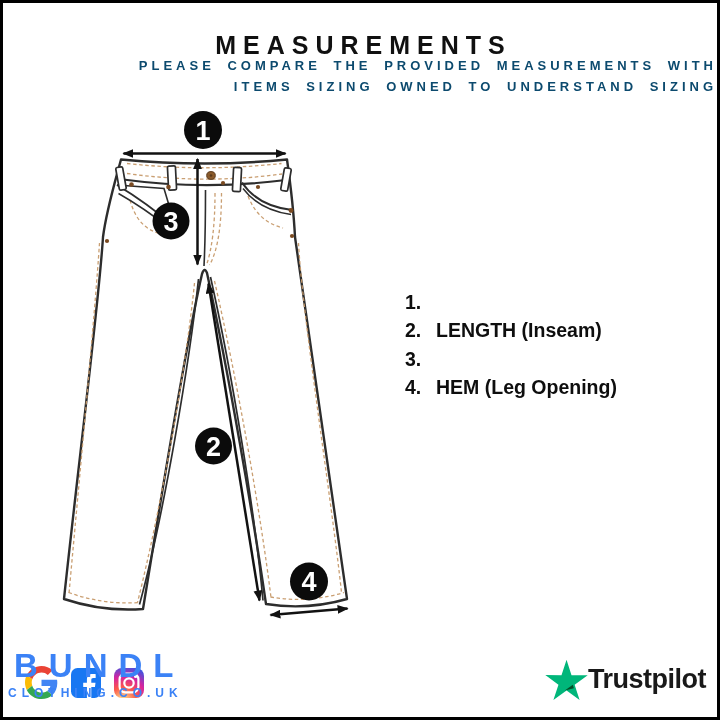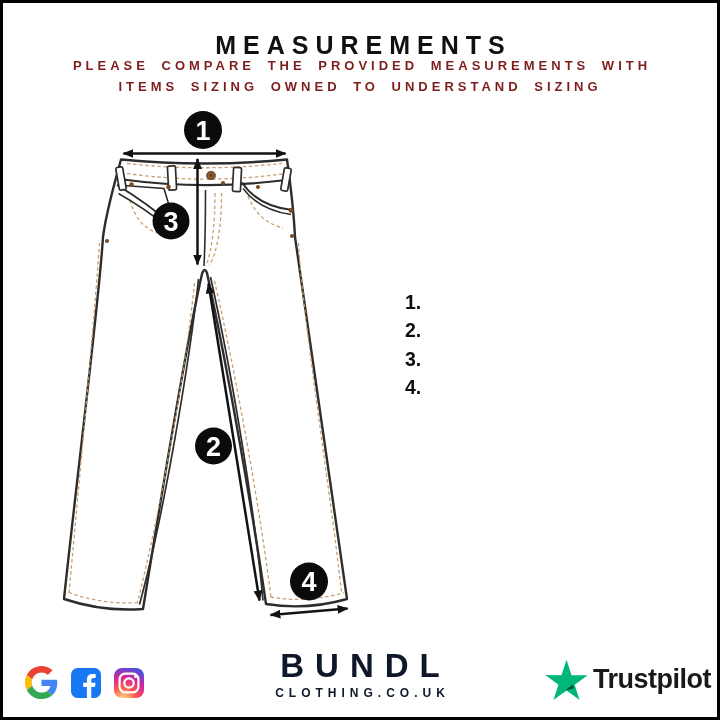--- a/index.html
+++ b/index.html
@@ -7,39 +7,39 @@
     position:relative;width:720px;height:720px;box-sizing:border-box;
     border:3px solid #000;background:#fff;overflow:hidden;
     font-family:"Liberation Sans",sans-serif;color:#111;
   }
   
   .title{
     position:absolute;top:13px;left:0;right:0;margin:15px;text-align:center;
     font-size:25px;font-weight:700;letter-spacing:7px;text-indent:7px;color:#101010;
   }
   .subtitle{
-    position:absolute;top:52px;left:0;right:0;margin:0;text-align:center;
+    position:absolute;top:52px;left:0;right:0;margin:0;text-align:right;
     font-size:13px;font-weight:700;letter-spacing:4px;text-indent:4px;
-    word-spacing:5px;line-height:21px;color:#7f1d1d;
+    word-spacing:5px;line-height:21px;color:#0c4a6e;
   }
   
   .diagram-svg{position:absolute;left:0;top:0;width:720px;height:720px;}
   
   .legend{
     position:absolute;left:402px;top:288px;margin:0;padding:0;list-style:none;
     font-size:19.5px;font-weight:700;color:#0e0e0e;
   }
   .legend li{display:flex;align-items:flex-start;height:28.4px;}
   .legend .num{width:31px;flex:0 0 31px;}
   
   .social{position:absolute;left:22px;top:663px;display:flex;align-items:center;gap:13px;}
-  .brand{position:absolute;left:0;right:0;top:646px;text-align:center;color:#0f172a;}
+  .brand{position:absolute;left:0;right:0;top:646px;text-align:left;color:#3b82f6;}
   .brand-word{font-size:33px;font-weight:700;letter-spacing:11px;text-indent:11px;line-height:1;}
   .brand-domain{margin-top:4px;font-size:12px;font-weight:700;letter-spacing:5px;text-indent:5px;}
-  .trustpilot{position:absolute;left:542px;top:656px;display:flex;align-items:center;gap:5px;}
+  .trustpilot{position:absolute;left:542px;top:656px;display:flex;align-items:center;}
   .tp-text{font-size:27px;font-weight:700;letter-spacing:-0.5px;color:#191919;line-height:41px;}
 </style>
 </head>
 <body>
 
 <div class="frame">
 
   <h1 class="title">MEASUREMENTS</h1>
   <p class="subtitle">
     <span>PLEASE COMPARE THE PROVIDED MEASUREMENTS WITH</span><br>
@@ -135,26 +135,28 @@
       </g>
     </g>
   </svg>
 
   <ol class="legend">
     <li>
       <span class="num">1.</span>
     </li>
     <li>
       <span class="num">2.</span>
+      <span class="lbl">LENGTH (Inseam)</span>
     </li>
     <li>
       <span class="num">3.</span>
     </li>
     <li>
       <span class="num">4.</span>
+      <span class="lbl">HEM (Leg Opening)</span>
     </li>
   </ol>
 
   <div class="social">
     <svg width="33" height="33" viewBox="0 0 48 48">
       <path fill="#EA4335" d="M24 9.5c3.54 0 6.71 1.22 9.21 3.6l6.85-6.85C35.9 2.38 30.47 0 24 0 14.62 0 6.51 5.38 2.56 13.22l7.98 6.19C12.43 13.72 17.74 9.5 24 9.5z"></path>
       <path fill="#4285F4" d="M46.98 24.55c0-1.57-.15-3.09-.38-4.55H24v9.02h12.94c-.58 2.96-2.26 5.48-4.78 7.18l7.73 6c4.51-4.18 7.09-10.36 7.09-17.65z"></path>
       <path fill="#FBBC05" d="M10.53 28.59c-.48-1.45-.76-2.99-.76-4.59s.27-3.14.76-4.59l-7.98-6.19C.92 16.46 0 20.12 0 24c0 3.88.92 7.54 2.56 10.78l7.97-6.19z"></path>
       <path fill="#34A853" d="M24 48c6.48 0 11.93-2.13 15.89-5.81l-7.73-6c-2.15 1.45-4.92 2.3-8.16 2.3-6.26 0-11.57-4.22-13.47-9.91l-7.98 6.19C6.51 42.62 14.62 48 24 48z"></path>
     </svg>

